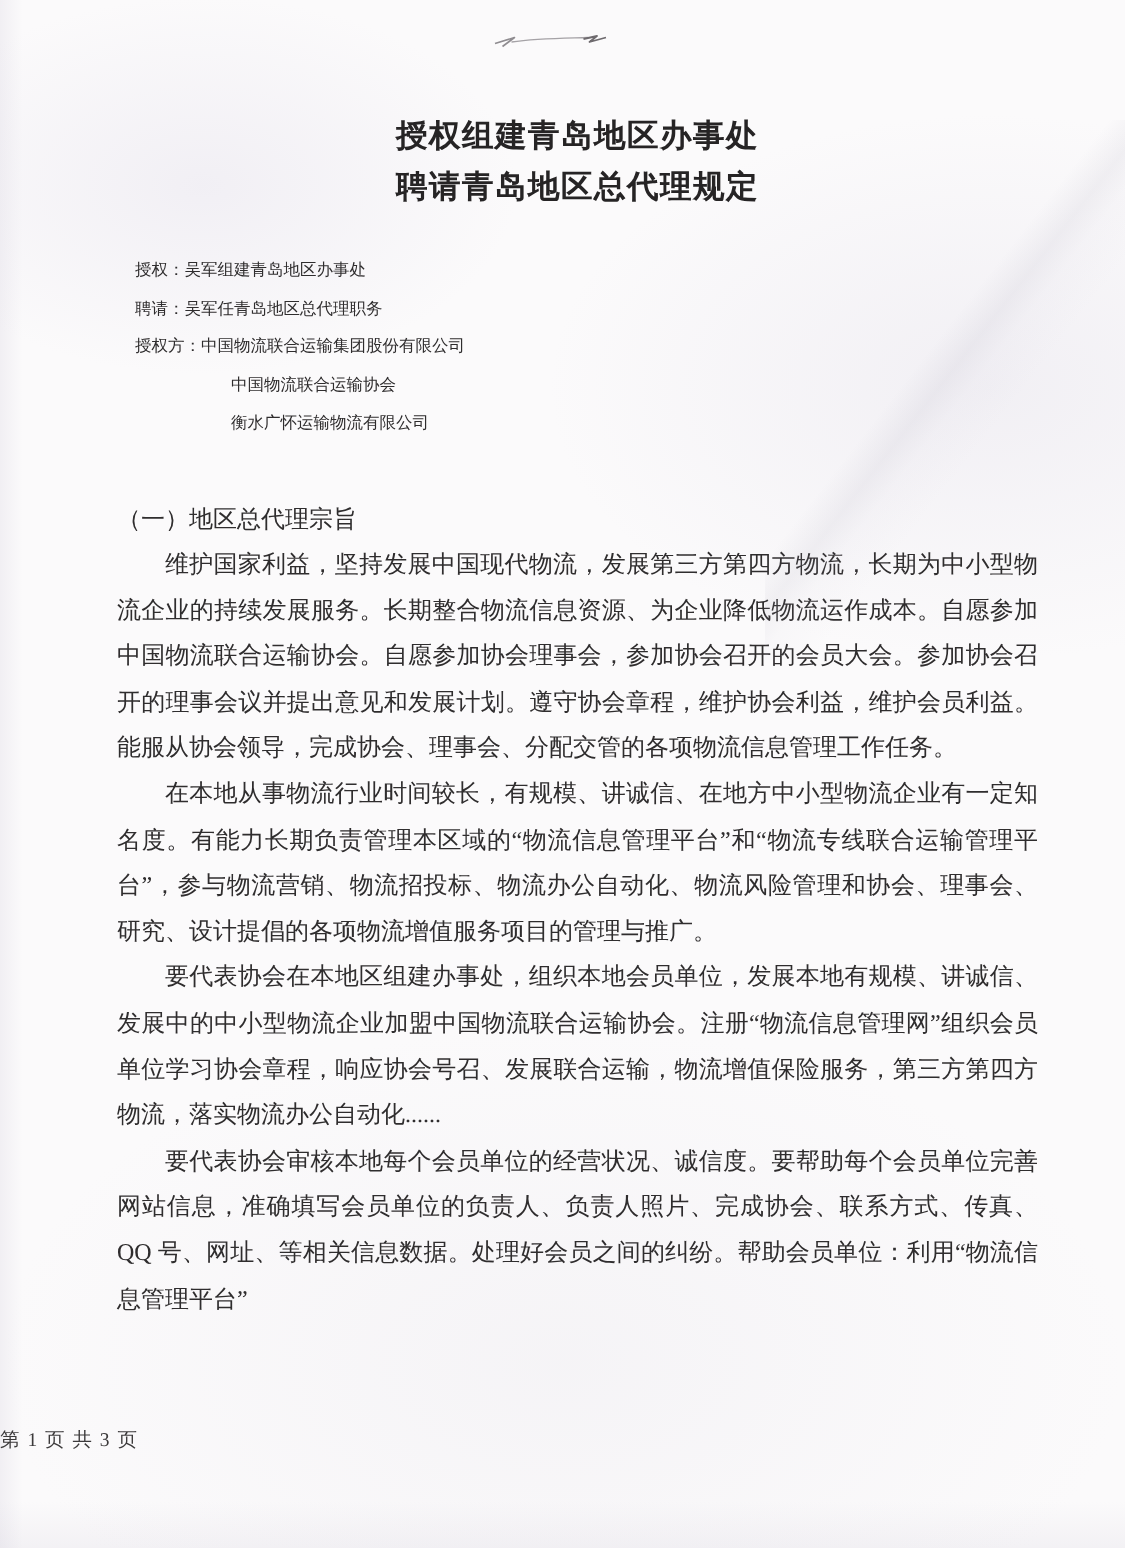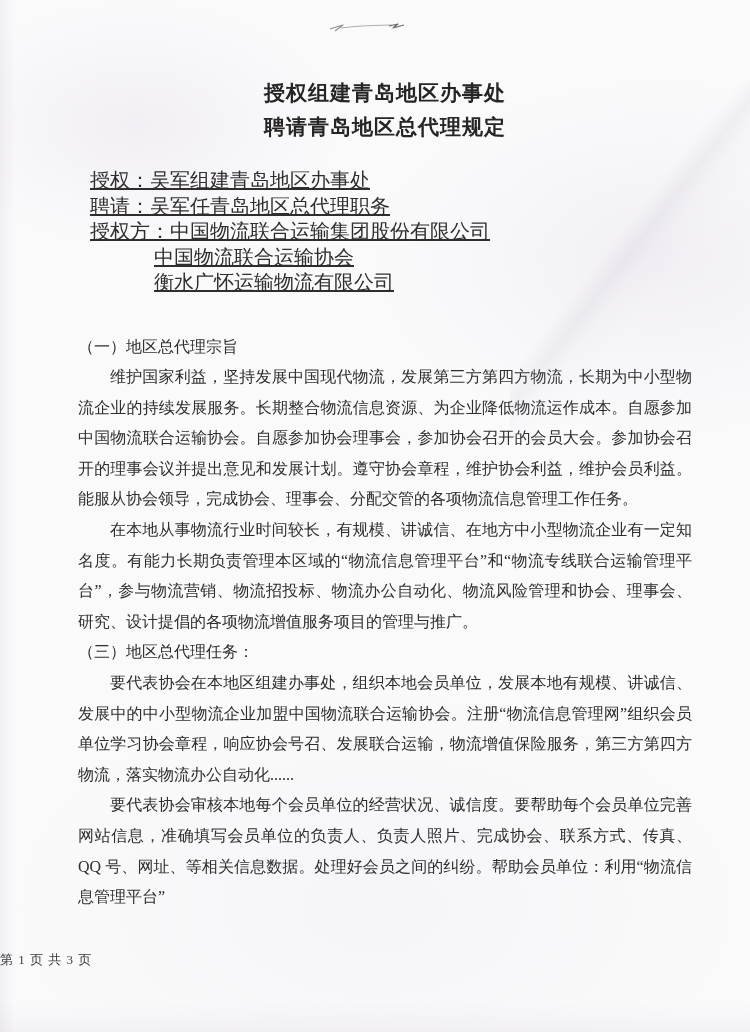--- a/index.html
+++ b/index.html
@@ -20,23 +20,23 @@
   }
   .crease {
     position:absolute; right:0; top:80px; width:240px; height:360px;
     background:linear-gradient(128deg, transparent 44%, rgba(150,146,168,0.10) 49%, rgba(190,186,205,0.05) 53%, transparent 60%);
     pointer-events:none;
   }
   .scratch { position:absolute; left:326px; top:19px; width:90px; height:18px; }
   .content { padding:76px 58px 0 78px; }
   .title-line {
     text-align:center; font-weight:bold;
-    font-size:21px; line-height:34px; letter-spacing:1px; color:#262425;
+    font-size:21px; line-height:34px; letter-spacing:1px; color:#262425;font-family:Liberation Mono, monospace;
   }
-  .header-block { margin-top:24px; padding-left:12px; font-size:20px; line-height:25.5px;text-decoration:underline; }
+  .header-block { margin-top:24px; padding-left:12px; font-size:11px; line-height:25.5px; }
   .hrow { white-space:nowrap; }
   .hrow.indent { padding-left:64px; }
   .hlabel { }
   .hvalue { }
   .body-block { margin-top:36px; font-size:16px; line-height:30.6px; text-align:justify; }
   .sec-heading { text-align:left; }
   .body-block p { margin:0; text-indent:2em; }
   .footer {
     position:absolute; left:0; right:0; top:951px;
     font-size:13px; letter-spacing:1px; color:#3c3a3b;
@@ -65,21 +65,20 @@
         <div class="hrow"><span class="hlabel">聘请：</span><span class="hvalue">吴军任青岛地区总代理职务</span></div>
         <div class="hrow"><span class="hlabel">授权方：</span><span class="hvalue">中国物流联合运输集团股份有限公司</span></div>
         <div class="hrow indent"><span class="hvalue">中国物流联合运输协会</span></div>
         <div class="hrow indent"><span class="hvalue">衡水广怀运输物流有限公司</span></div>
       </div>
 
     <div class="body-block" id="sections">
         <div class="sec-heading">（一）地区总代理宗旨</div>
         <p>维护国家利益，坚持发展中国现代物流，发展第三方第四方物流，长期为中小型物流企业的持续发展服务。长期整合物流信息资源、为企业降低物流运作成本。自愿参加中国物流联合运输协会。自愿参加协会理事会，参加协会召开的会员大会。参加协会召开的理事会议并提出意见和发展计划。遵守协会章程，维护协会利益，维护会员利益。能服从协会领导，完成协会、理事会、分配交管的各项物流信息管理工作任务。</p>
         <p>在本地从事物流行业时间较长，有规模、讲诚信、在地方中小型物流企业有一定知名度。有能力长期负责管理本区域的“物流信息管理平台”和“物流专线联合运输管理平台”，参与物流营销、物流招投标、物流办公自动化、物流风险管理和协会、理事会、研究、设计提倡的各项物流增值服务项目的管理与推广。</p>
-        <div class="sec-heading">（三）地区总代理任务：</div>
         <p>要代表协会在本地区组建办事处，组织本地会员单位，发展本地有规模、讲诚信、发展中的中小型物流企业加盟中国物流联合运输协会。注册“物流信息管理网”组织会员单位学习协会章程，响应协会号召、发展联合运输，物流增值保险服务，第三方第四方物流，落实物流办公自动化......</p>
         <p>要代表协会审核本地每个会员单位的经营状况、诚信度。要帮助每个会员单位完善网站信息，准确填写会员单位的负责人、负责人照片、完成协会、联系方式、传真、QQ 号、网址、等相关信息数据。处理好会员之间的纠纷。帮助会员单位：利用“物流信息管理平台”</p>
       </div>
 
   </div>
 
   <div class="footer">第 1 页 共 3 页</div>
 </div>
 
 </body></html>

